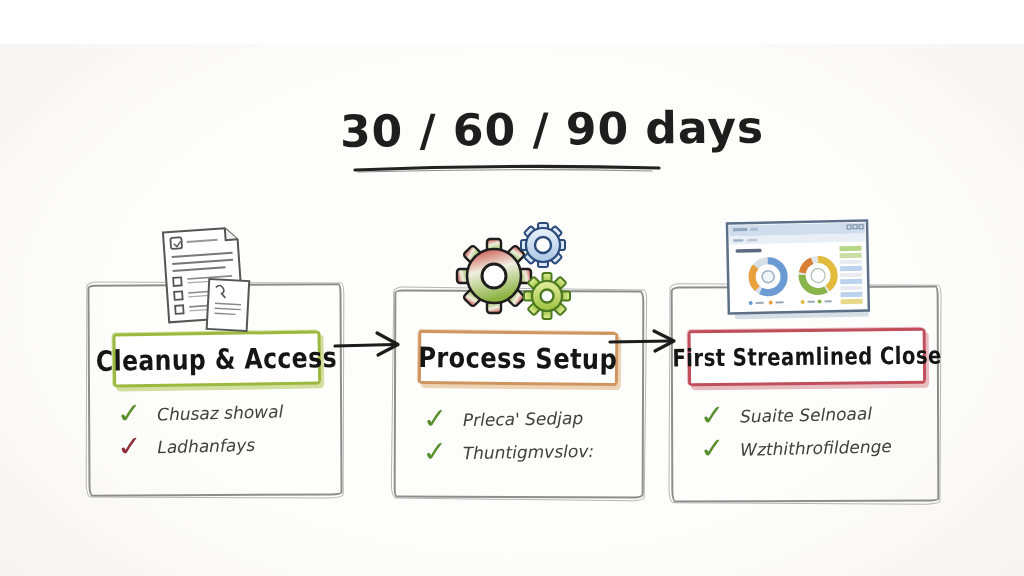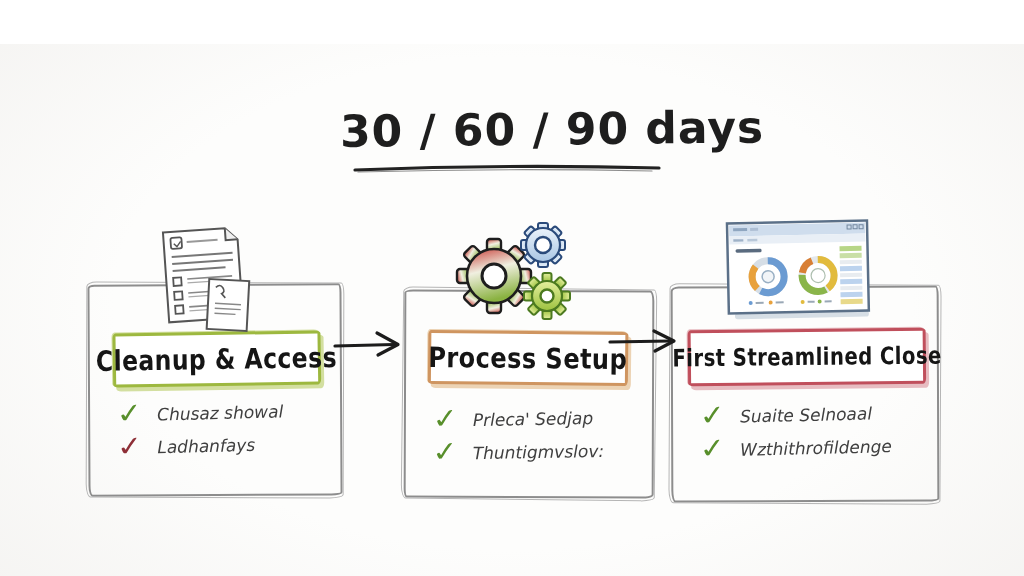--- a/index.html
+++ b/index.html
@@ -21,21 +21,21 @@
   
   .phase-box{
     position:absolute;border:2px solid #8d8d8d;background:transparent;
   }
   .phase-box::before{
     content:"";position:absolute;inset:-4px;border:1.5px solid #b5b5b5;
     transform:rotate(0.5deg);pointer-events:none;
     border-radius:10px 3px 14px 5px / 5px 12px 4px 14px;
   }
   .box-1{left:88px;top:240px;width:250px;height:208px;border-radius:7px 3px 11px 4px/4px 9px 3px 11px;transform:rotate(-0.3deg);}
-  .box-2{left:404px;top:246px;width:246px;height:204px;border-radius:9px 4px 8px 3px/3px 11px 4px 9px;transform:rotate(0.2deg);}
+  .box-2{left:394px;top:246px;width:246px;height:204px;border-radius:9px 4px 8px 3px/3px 11px 4px 9px;transform:rotate(0.2deg);}
   .box-3{left:671px;top:242px;width:264px;height:212px;border-radius:8px 3px 12px 4px/5px 10px 3px 12px;transform:rotate(-0.2deg);}
   
   .phase-label{
     position:absolute;background:#fff;
     border:3px solid var(--accent);
     box-shadow:3px 4px 0 var(--accent-soft), -1px -1px 0 var(--accent-soft);
     display:flex;align-items:center;justify-content:center;
     border-radius:3px 6px 3px 5px/5px 3px 6px 3px;
   }
   .phase-label .label-text{

